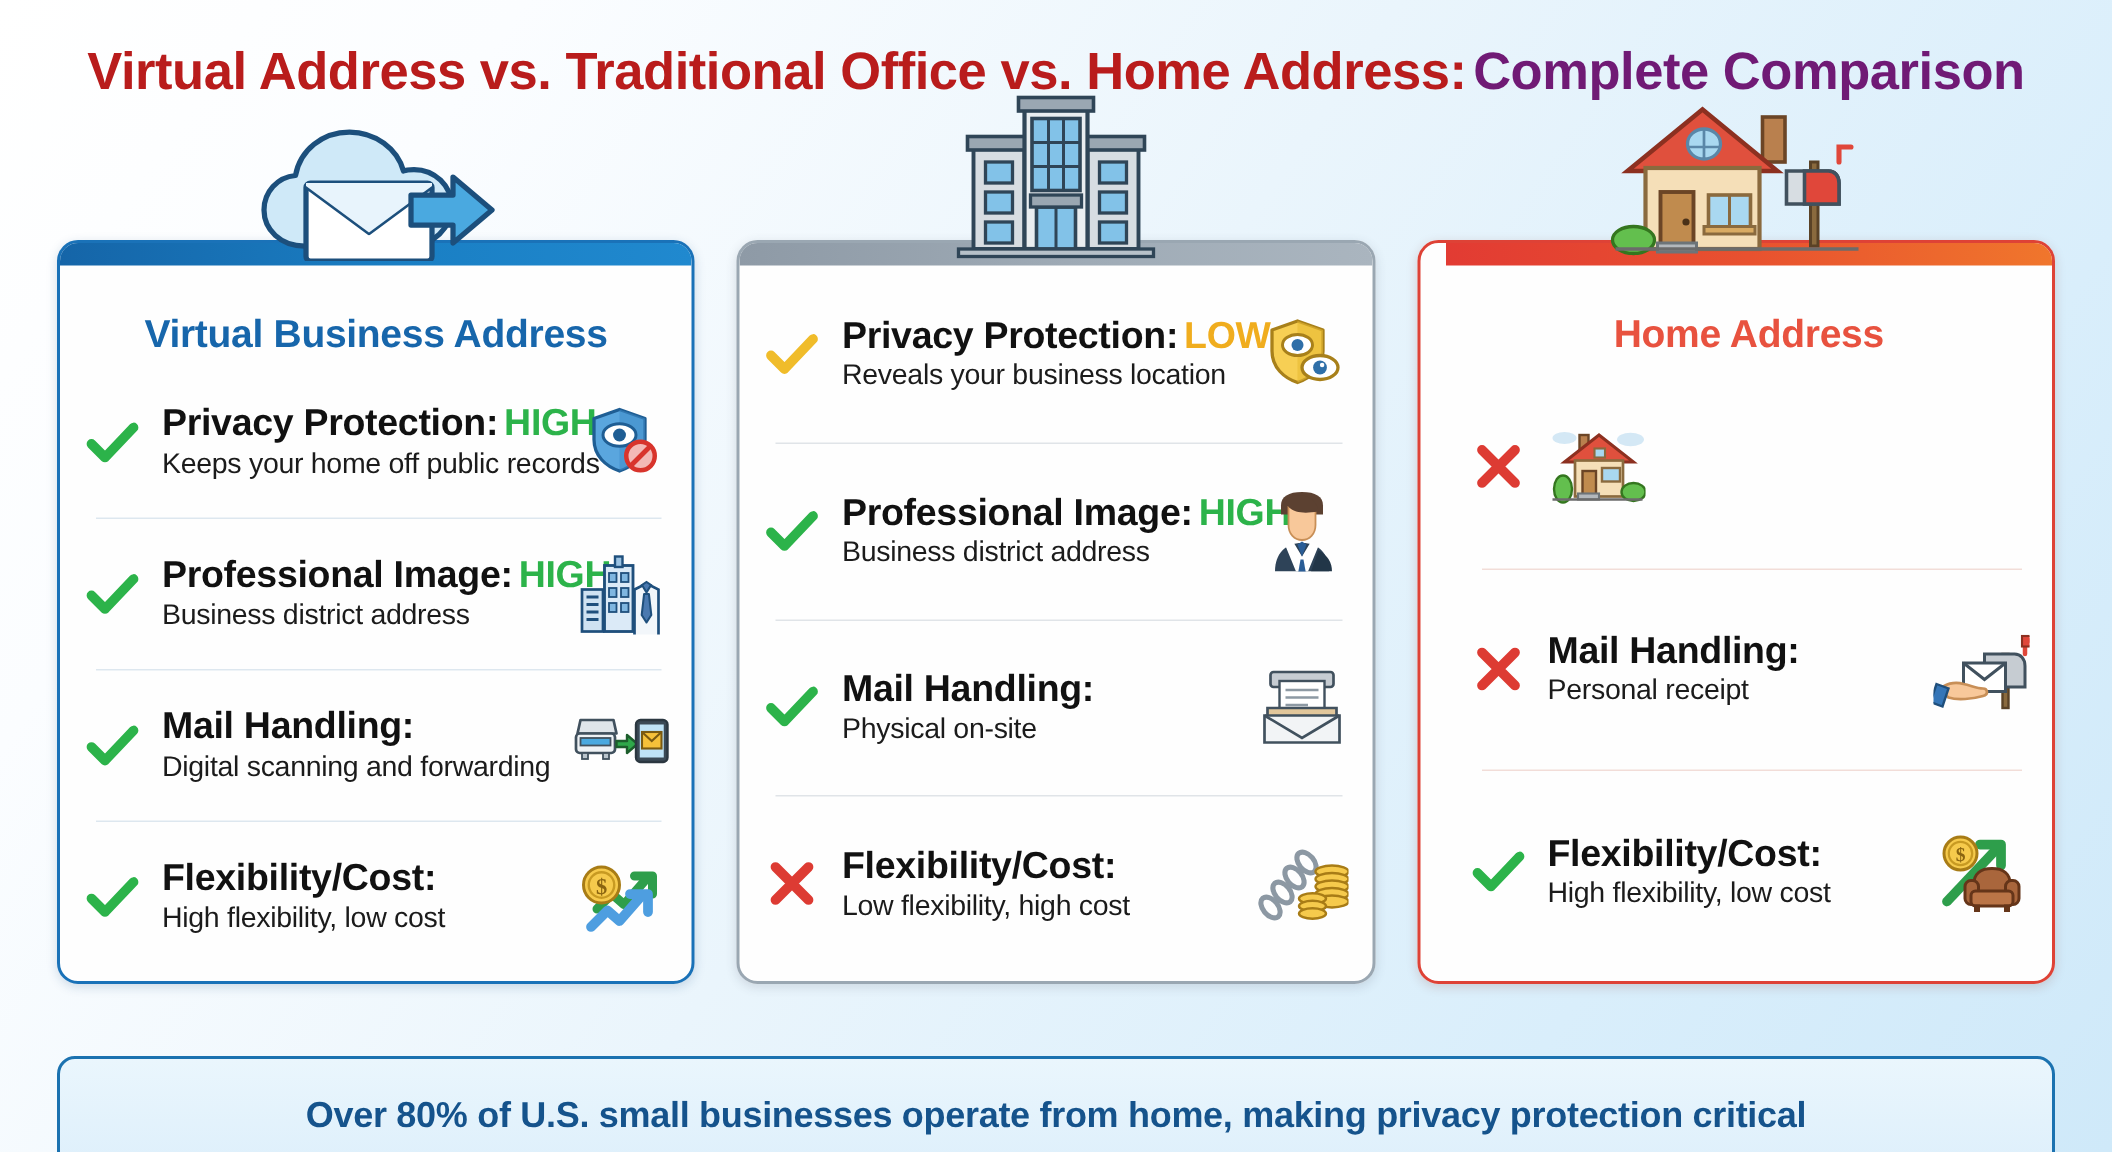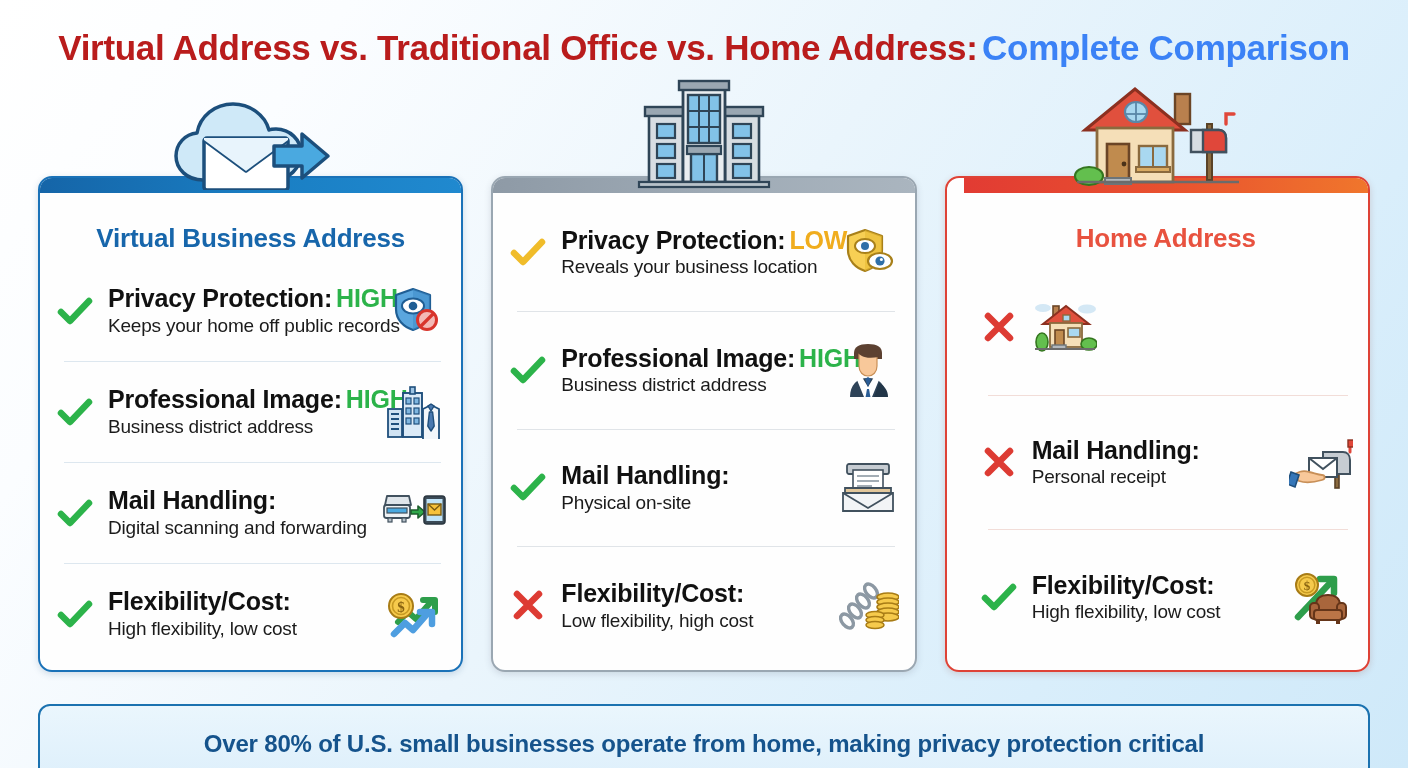--- a/index.html
+++ b/index.html
@@ -26,26 +26,26 @@
     text-align: center;
     white-space: nowrap;
   }
   .title-bar .t-main,
   .title-bar .t-accent {
     font-size: 35px;
     font-weight: bold;
     letter-spacing: -0.3px;
   }
   .title-bar .t-main { color: #b91c1c; }
-  .title-bar .t-accent { color: #3b82f6; }
+  .title-bar .t-accent { color: #701a75; }
 
   
   .cards {
     position: absolute;
-    top: 176px;
+    top: 160px;
     left: 38px;
     width: 1332px;
     height: 496px;
     display: flex;
     gap: 28px;
   }
 
   .card {
     position: relative;
     flex: 1 1 0;

